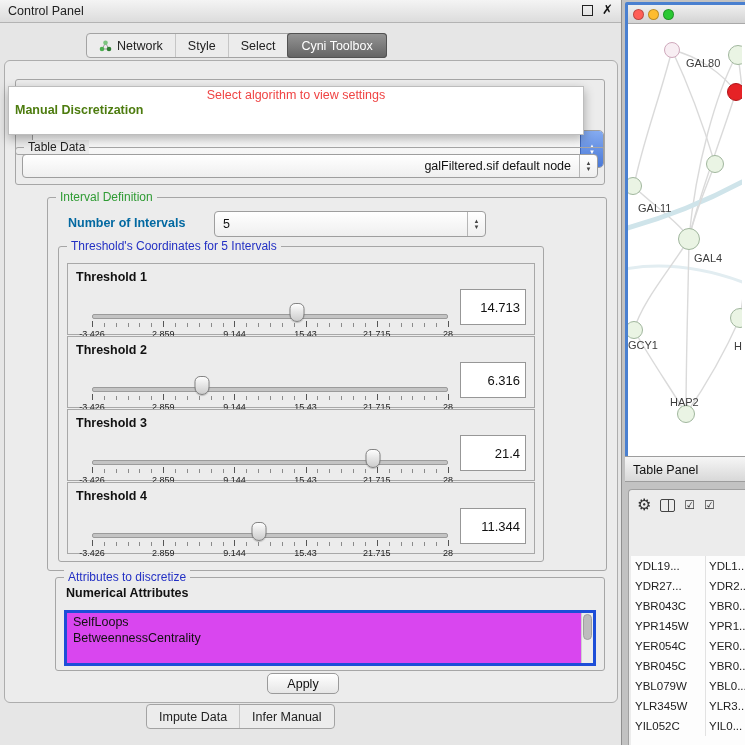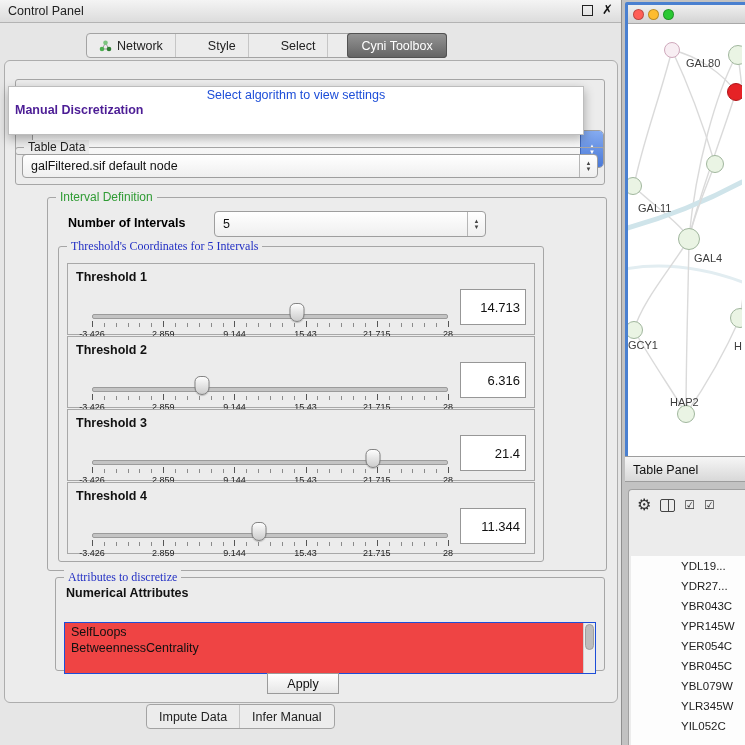--- a/index.html
+++ b/index.html
@@ -19,49 +19,49 @@
 
   
   .tabstrip{position:absolute;display:flex;align-items:stretch;background:#ececec;
             border:1px solid #a3a3a3;border-radius:4px;height:23px;font-size:12.5px;color:#222;}
   .tabstrip .tab{display:flex;align-items:center;gap:5px;padding:0 12px;
                  border-right:1px solid #c6c6c6;white-space:nowrap;cursor:default;}
   .tabstrip .tab:last-child{border-right:none;}
   .tabstrip .tab.active{background:linear-gradient(#969696,#636363);color:#fff;
                  border-radius:4px;border-right:none;margin:-1px;padding:0 14px;
                  box-shadow:inset 0 0 0 1px #525252;}
-  .top-tabs{left:86px;top:33px;gap:20px;}
+  .top-tabs{left:86px;top:33px;}
   .bottom-tabs{left:146px;top:704px;}
 
   
   .content{position:absolute;left:4px;top:60px;width:612px;height:641px;
            border:1px solid #adadad;border-radius:6px;background:#ececec;}
   .group{position:absolute;border:1px solid #a6a6a6;border-radius:3px;}
   .legend{position:absolute;top:-8px;left:8px;background:#ececec;padding:0 4px;
           font-size:12px;color:#222;white-space:nowrap;}
   .legend.green{color:#2f9b34;}
-  .legend.blue{color:#2330c4;font-family:Liberation Serif, serif;}
+  .legend.blue{color:#2330c4;}
 
   
   .combo{position:absolute;background:linear-gradient(#ffffff,#efefef);border:1px solid #9e9e9e;
          border-radius:4px;font-size:12.5px;color:#111;display:flex;align-items:center;overflow:hidden;}
   .combo .combo-text{flex:1;padding:0 8px;white-space:nowrap;overflow:hidden;}
   .combo .stepper{width:17px;align-self:stretch;border-left:1px solid #b6b6b6;display:flex;
                   flex-direction:column;align-items:center;justify-content:center;color:#444;}
   .combo .stepper .up,.combo .stepper .down{font-size:6px;line-height:6px;}
   .combo .stepper.blue{width:22px;background:linear-gradient(#85abf0,#4a79d8);color:#fff;border-left:1px solid #3f68bd;}
 
   .algo-group{left:10px;top:18px;width:588px;height:74px;}
   .algo-label{position:absolute;left:16px;top:10px;font-size:12.5px;font-weight:bold;color:#111;}
   .algo-combo{left:16px;top:50px;width:570px;height:36px;border-radius:5px;}
-  .td-group{left:10px;top:86px;width:588px;height:36px;}
+  .td-group{left:10px;top:86px;width:588px;height:36px;text-align:right;}
   .td-combo{left:6px;top:6px;right:6px;height:22px;}
 
   .interval-group{left:42px;top:136px;width:558px;height:372px;}
-  .ni-label{position:absolute;left:20px;top:18px;font-size:12.5px;font-weight:bold;color:#000000;}
+  .ni-label{position:absolute;left:20px;top:18px;font-size:12.5px;font-weight:bold;color:#0369a1;}
   .ni-combo{left:166px;top:13px;width:270px;height:24px;}
   .thr-group{left:10px;top:48px;width:484px;height:314px;}
 
   .thr-box{position:absolute;left:8px;width:466px;height:70px;border:1px solid #a8a8a8;background:#ececec;}
   .thr-label{position:absolute;left:8px;top:6px;font-weight:bold;font-size:12.5px;color:#111;}
   .slider{position:absolute;left:24px;top:8px;width:356px;height:70px;}
   .track{position:absolute;left:0;right:0;top:42px;height:3px;background:#c4c4c4;
          border:1px solid #9b9b9b;border-radius:2px;}
   .thumb{position:absolute;top:31px;width:13px;height:17px;transform:translateX(-50%);
          background:linear-gradient(#fdfdfd,#cccccc);border:1px solid #828282;
@@ -69,37 +69,37 @@
   .ticks{position:absolute;left:0;right:0;top:49px;height:7px;}
   .tick{position:absolute;width:1px;height:4px;top:2px;background:#8a8a8a;}
   .tick.major{height:6px;top:0;background:#555;}
   .scale{position:absolute;left:0;right:0;top:57px;height:10px;}
   .scale-lab{position:absolute;top:0;transform:translateX(-50%);font-size:9px;color:#222;white-space:nowrap;}
   .thr-value{position:absolute;right:8px;top:25px;width:54px;height:34px;border:1px solid #979797;
              background:#fff;font-size:13px;text-align:right;padding:0 5px;font-family:inherit;color:#111;}
 
   .attrs-group{left:50px;top:516px;width:548px;height:92px;}
   .attrs-sub{position:absolute;left:10px;top:8px;font-size:12.5px;font-weight:bold;color:#111;}
-  .listbox{position:absolute;left:8px;top:44px;right:8px;height:50px;background:#ef4444;
-           border:1px solid #1d4ed8;overflow:hidden;}
+  .listbox{position:absolute;left:8px;top:32px;right:8px;height:50px;background:#d946ef;
+           border:3px solid #1d4ed8;overflow:hidden;}
   .listbox ul{list-style:none;margin:0;padding:1px 0 0 6px;font-size:12.5px;color:#111;}
   .listbox li{height:16px;line-height:16px;white-space:nowrap;}
   .vscroll{position:absolute;right:0;top:0;bottom:0;width:11px;background:#ededed;border-left:1px solid #cfcfcf;}
   .vthumb{position:absolute;left:1px;right:1px;top:1px;height:24px;background:#bdbdbd;
           border:1px solid #9f9f9f;border-radius:5px;}
 
   .apply-btn{position:absolute;left:262px;top:612px;width:72px;height:21px;
-             background:linear-gradient(#ffffff,#e6e6e6);border:1px solid #9a9a9a;border-radius:0;
+             background:linear-gradient(#ffffff,#e6e6e6);border:1px solid #9a9a9a;border-radius:5px;
              font-size:12.5px;color:#111;font-family:inherit;}
 
   
   .dd-overlay{position:absolute;left:8px;top:86px;width:574px;height:47px;background:#fff;
               border:1px solid #bdbdbd;box-shadow:0 4px 10px rgba(0,0,0,.3);z-index:40;}
-  .dd-placeholder{text-align:center;color:#1d4ed8;font-size:12.5px;height:15px;line-height:15px;margin-top:1px;}
-  .dd-item{font-size:12.5px;color:#4c1d95;padding:0 6px;height:15px;line-height:15px;white-space:nowrap;}
+  .dd-placeholder{text-align:center;color:#ef4444;font-size:12.5px;height:15px;line-height:15px;margin-top:1px;}
+  .dd-item{font-size:12.5px;color:#4d7c0f;padding:0 6px;height:15px;line-height:15px;white-space:nowrap;}
   .dd-item.first{font-weight:bold;}
 
   
   .net-window{position:absolute;left:625px;top:2px;width:120px;height:452px;
               border:3px solid #4a80d0;background:#fff;border-radius:2px;}
   .net-titlebar{height:18px;background:linear-gradient(#efefef,#d3d3d3);border-bottom:1px solid #a9a9a9;
                 display:flex;align-items:center;padding-left:5px;}
   .light{display:inline-block;width:11px;height:11px;border-radius:50%;margin-right:4px;
          border:1px solid rgba(0,0,0,.25);box-sizing:border-box;}
   .light.red{background:#ff5f57;} .light.yellow{background:#febc2e;} .light.green{background:#2ac833;}
@@ -124,21 +124,21 @@
               padding-left:8px;}
   .gear{font-size:16px;color:#333;line-height:16px;}
   .cols-icon{width:15px;height:13px;border:1.6px solid #444;border-radius:2px;position:relative;display:inline-block;box-sizing:border-box;}
   .cols-icon::after{content:"";position:absolute;left:50%;top:0;bottom:0;width:1.6px;background:#444;}
   .chk{font-size:12px;color:#333;line-height:12px;}
   .tw-header{position:absolute;left:0;top:44px;right:0;height:22px;}
   .th-cell{position:absolute;top:0;height:22px;line-height:22px;font-size:11.5px;color:#1b2a3a;
            border:1px solid #9fb4c9;box-sizing:border-box;text-align:center;overflow:hidden;white-space:nowrap;}
   .th-cell.c0{left:2px;width:70px;background:#c6ddf2;}
   .th-cell.c1{left:72px;width:46px;background:#dde8f4;text-align:left;padding-left:4px;}
-  .tw-body{position:absolute;left:2px;top:66px;right:0;bottom:0;background:#fdfdfd;padding-left:46px;}
+  .tw-body{position:absolute;left:2px;top:66px;right:0;bottom:0;background:#fdfdfd;}
   .trow{position:relative;height:20px;line-height:20px;}
   .tcell{position:absolute;top:0;height:20px;font-size:11.5px;color:#222;overflow:hidden;white-space:nowrap;}
   .tcell.c0{left:4px;width:64px;}
   .tcell.c1{left:74px;width:42px;border-left:1px solid #e2e2e2;padding-left:3px;}
 
   
   .net-ic{display:inline-flex;width:13px;height:12px;}
 </style>
 </head>
 <body>

